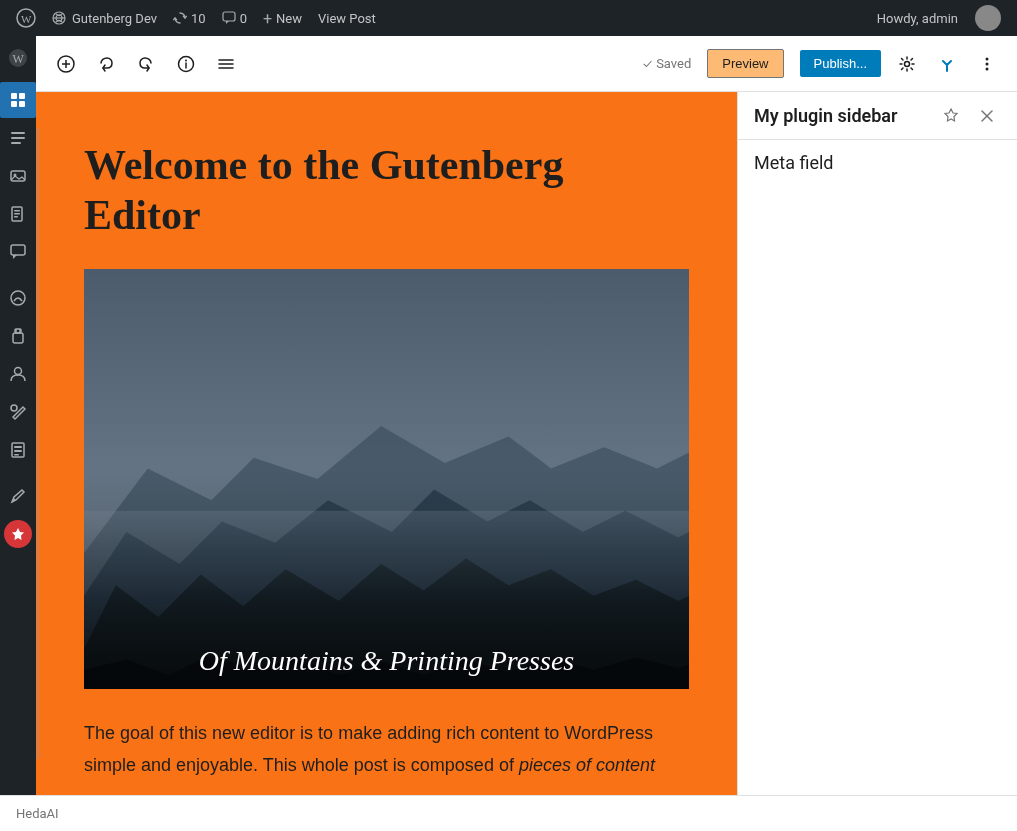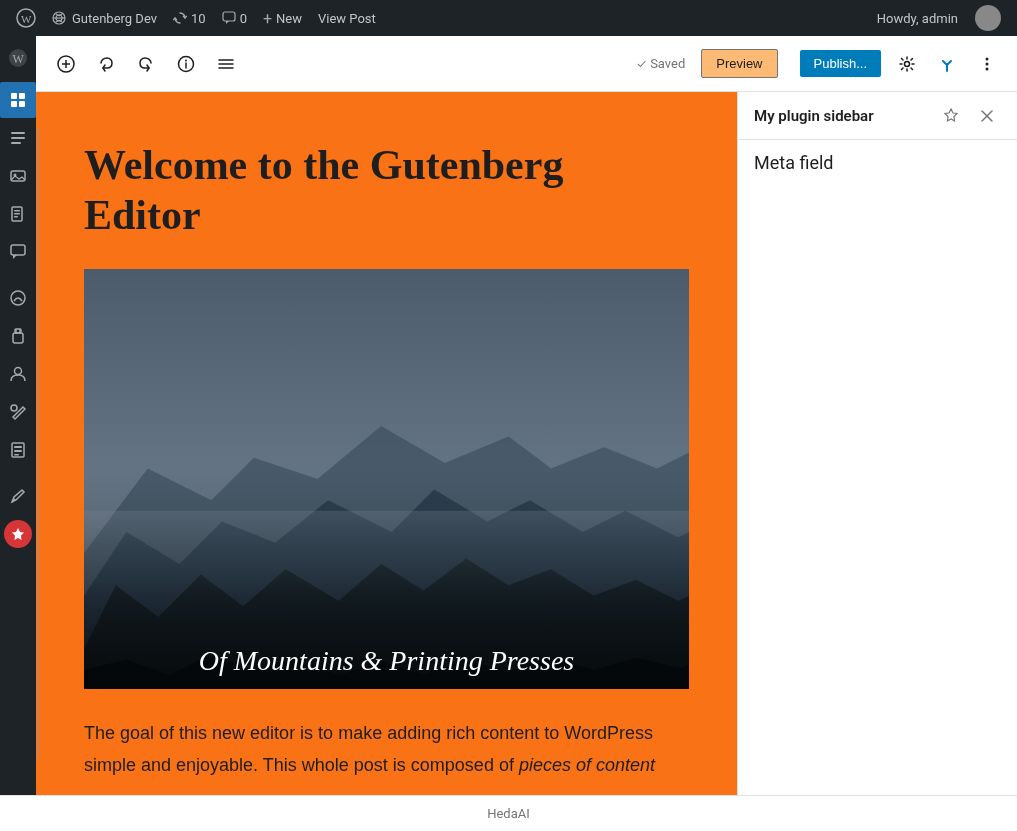--- a/index.html
+++ b/index.html
@@ -215,21 +215,21 @@
     .plugin-sidebar-header {
       height: 48px;
       border-bottom: 1px solid #e0e0e0;
       display: flex;
       align-items: center;
       padding: 0 16px;
       gap: 8px;
     }
     .sidebar-title {
       flex: 1;
-      font-size: 15px;
+      font-size: 18px;
       font-weight: 600;
       color: #1e1e1e;
     }
     .sidebar-header-btn {
       width: 28px; height: 28px;
       border: none; background: transparent;
       cursor: pointer;
       display: flex; align-items: center; justify-content: center;
       color: #757575;
       font-size: 16px;
@@ -255,21 +255,21 @@
       z-index: 10;
     }
 
     
     #footer {
       height: 36px;
       background: #fff;
       border-top: 1px solid #e0e0e0;
       display: flex;
       align-items: center;
-      justify-content: center;
+      justify-content: flex-start;
       padding: 0 16px;
       font-size: 13px;
       color: #757575;
       flex-shrink: 0;
     }
 
     
     #page-wrapper {
       display: flex;
       flex-direction: column;
@@ -470,21 +470,21 @@
           </svg>
         </button>
         <div class="toolbar-spacer"></div>
         <div class="saved-text">
           <span style="color:#757575;">✓</span>
           <span>Saved</span>
         </div>
         <button class="btn-preview">
           <span>Preview</span>
         </button>
-        <button class="btn-publish" style="margin-left:18px;">
+        <button class="btn-publish" style="margin-left:12px;">
           <span>Publish...</span>
         </button>
         <button class="toolbar-icon-btn" style="margin-left:4px;">
           <svg width="18" height="18" viewBox="0 0 18 18" fill="none">
             <circle cx="9" cy="9" r="2.5" stroke="#1e1e1e" stroke-width="1.5"></circle>
             <path d="M9 2 L9 4 M9 14 L9 16 M2 9 L4 9 M14 9 L16 9 M3.5 3.5 L5 5 M13 13 L14.5 14.5 M14.5 3.5 L13 5 M5 13 L3.5 14.5" stroke="#1e1e1e" stroke-width="1.5" stroke-linecap="round"></path>
           </svg>
         </button>
         <button class="toolbar-icon-btn active">
           <svg width="18" height="18" viewBox="0 0 18 18" fill="none">

